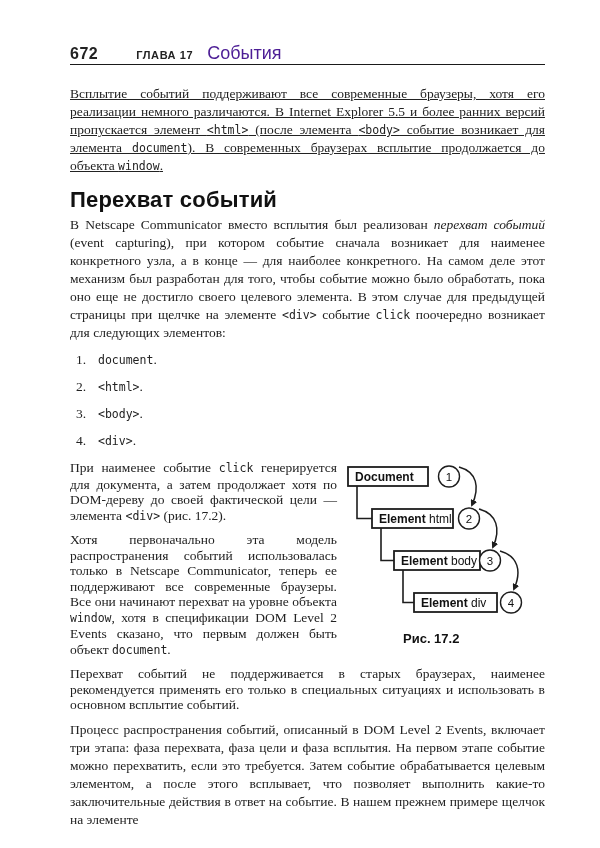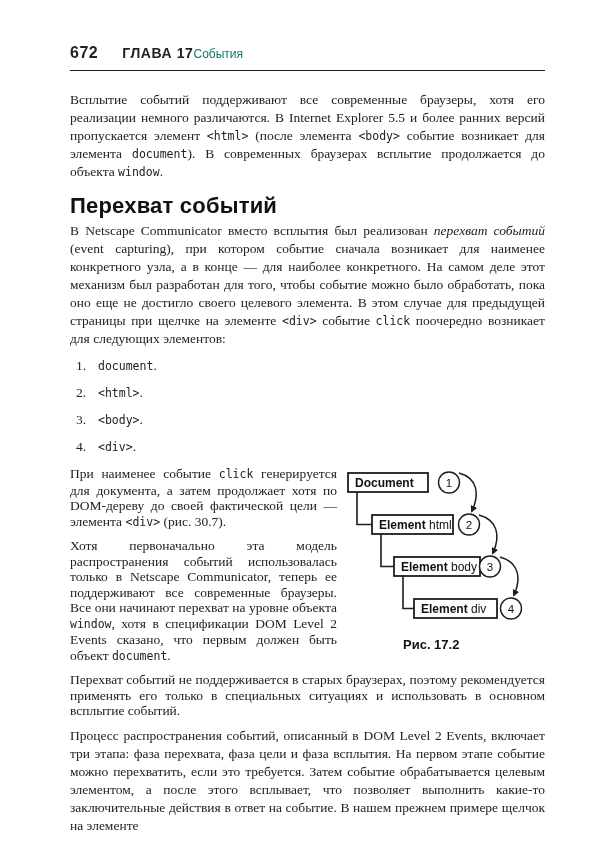--- a/index.html
+++ b/index.html
@@ -11,31 +11,30 @@
     color:#222;
     overflow:hidden;
     box-sizing:border-box;
     padding:44px 55px 0 70px;
     font-family:"Liberation Serif","DejaVu Serif",serif;
     font-size:13.5px;
     line-height:18px;
   }
   
   .runhead{
-    display:flex;align-items:baseline;
+    display:flex;align-items:baseline;gap:14px;
     border-bottom:1.5px solid #1a1a1a;
-    padding-bottom:7px;
     font-family:"Liberation Sans","DejaVu Sans",sans-serif;
   }
   .pagenum{font-size:16px;font-weight:bold;letter-spacing:.5px;}
-  .chapnum{font-size:14px;font-weight:bold;letter-spacing:.6px;margin-left:24px;}
-  .chaptitle{font-size:12px;color:#0f766e;}
+  .chapnum{font-size:11px;font-weight:bold;letter-spacing:.6px;margin-left:24px;}
+  .chaptitle{font-size:18px;color:#4c1d95;}
   
   p.body{margin:0 0 9px 0;text-align:justify;}
-  p.first{margin-top:20px;}
+  p.first{margin-top:20px;text-decoration:underline;}
   .code{font-family:"DejaVu Sans Mono","Liberation Mono",monospace;font-size:11.5px;}
   .it{font-style:italic;}
   h1.sect{
     font-family:"Liberation Sans","DejaVu Sans",sans-serif;
     font-weight:bold;font-size:22px;letter-spacing:.2px;
     margin:16px 0 7px 0;color:#111;
   }
   
   ol.caplist{list-style:none;margin:4px 0 10px 0;padding:0 0 0 6px;}
   ol.caplist li{display:flex;align-items:baseline;margin-bottom:9px;}
@@ -131,21 +130,21 @@
         <text class="cnum" x="166" y="144.5" text-anchor="middle">4</text>
 
         <path class="arr" marker-end="url(#ah)" d="M114,5 C132,10 135,25 127,43"></path>
         <path class="arr" marker-end="url(#ah)" d="M134,47 C152,52 156,67 148,85"></path>
         <path class="arr" marker-end="url(#ah)" d="M155,89 C173,94 177,109 169,127"></path>
 
         <text class="cap" x="58" y="181">Рис. 17.2</text>
       </svg>
     </figure>
 
-    <p class="body"><span>При наименее событие </span><span class="code">click</span><span> генерируется для документа, а затем продолжает хотя по DOM-дереву до своей фактической цели — элемента </span><span class="code">&lt;div&gt;</span><span> (рис. 30.7).</span></p>
+    <p class="body"><span>При наименее событие </span><span class="code">click</span><span> генерируется для документа, а затем продолжает хотя по DOM-дереву до своей фактической цели — элемента </span><span class="code">&lt;div&gt;</span><span> (рис. 17.2).</span></p>
     <p class="body"><span>Хотя первоначально эта модель распространения событий использовалась только в Netscape Communicator, теперь ее поддерживают все современные браузеры. Все они начинают перехват на уровне объекта </span><span class="code">window</span><span>, хотя в спецификации DOM Level 2 Events сказано, что первым должен быть объект </span><span class="code">document</span><span>.</span></p>
-    <p class="body after-fig"><span>Перехват событий не поддерживается в старых браузерах, поэтому рекомендуется применять его только в специальных ситуациях и использовать в основном всплытие событий.</span></p>
+    <p class="body after-fig"><span>Перехват событий не поддерживается в старых браузерах, наименее рекомендуется применять его только в специальных ситуациях и использовать в основном всплытие событий.</span></p>
   </div>
 
 
   <p class="body"><span>Процесс распространения событий, описанный в DOM Level 2 Events, включает три этапа: фаза перехвата, фаза цели и фаза всплытия. На первом этапе событие можно перехватить, если это требуется. Затем событие обрабатывается целевым элементом, а после этого всплывает, что позволяет выполнить какие-то заключительные действия в ответ на событие. В нашем прежнем примере щелчок на элементе </span></p>
 
 </div>
 
 </body></html>

